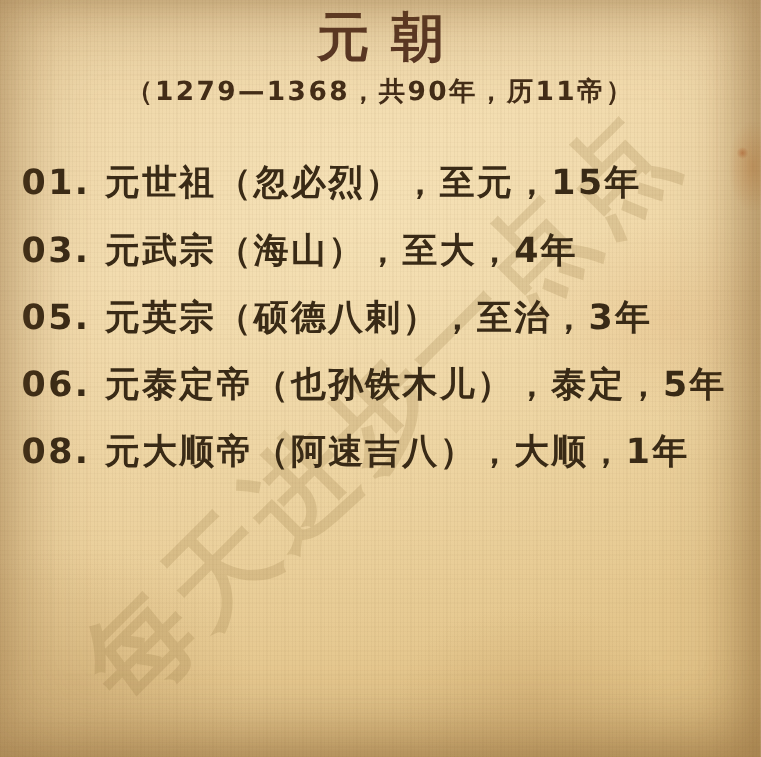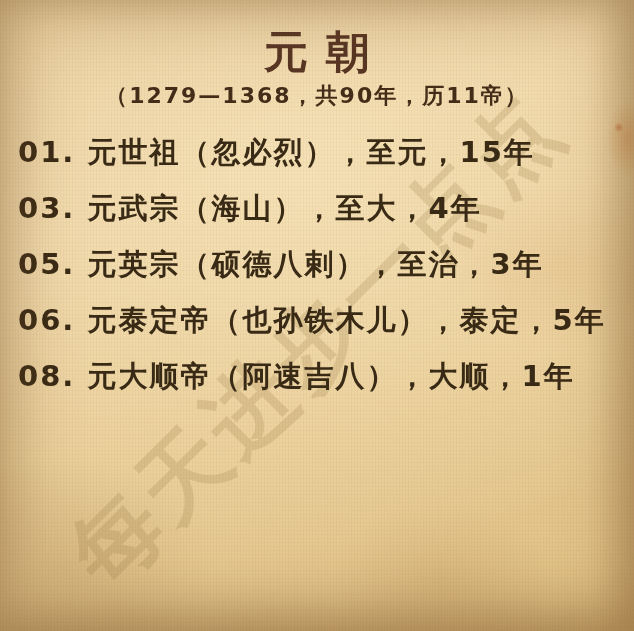--- a/index.html
+++ b/index.html
@@ -35,21 +35,21 @@
     white-space: nowrap;
     font-size: 88px;
     font-weight: bold;
     letter-spacing: 5px;
     color: rgba(146,116,62,0.20);
     pointer-events: none;
   }
   .header { position: absolute; top: 0; left: 0; right: 0; text-align: center; }
   .title {
     margin: 0;
-    padding-top: 28px;
+    padding-top: 8px;
     font-size: 44px;
     line-height: 48px;
     font-weight: bold;
     letter-spacing: 18px;
     text-indent: 18px;
     color: #573523;
   }
   .subtitle {
     margin-top: 5px;
     font-size: 22px;

